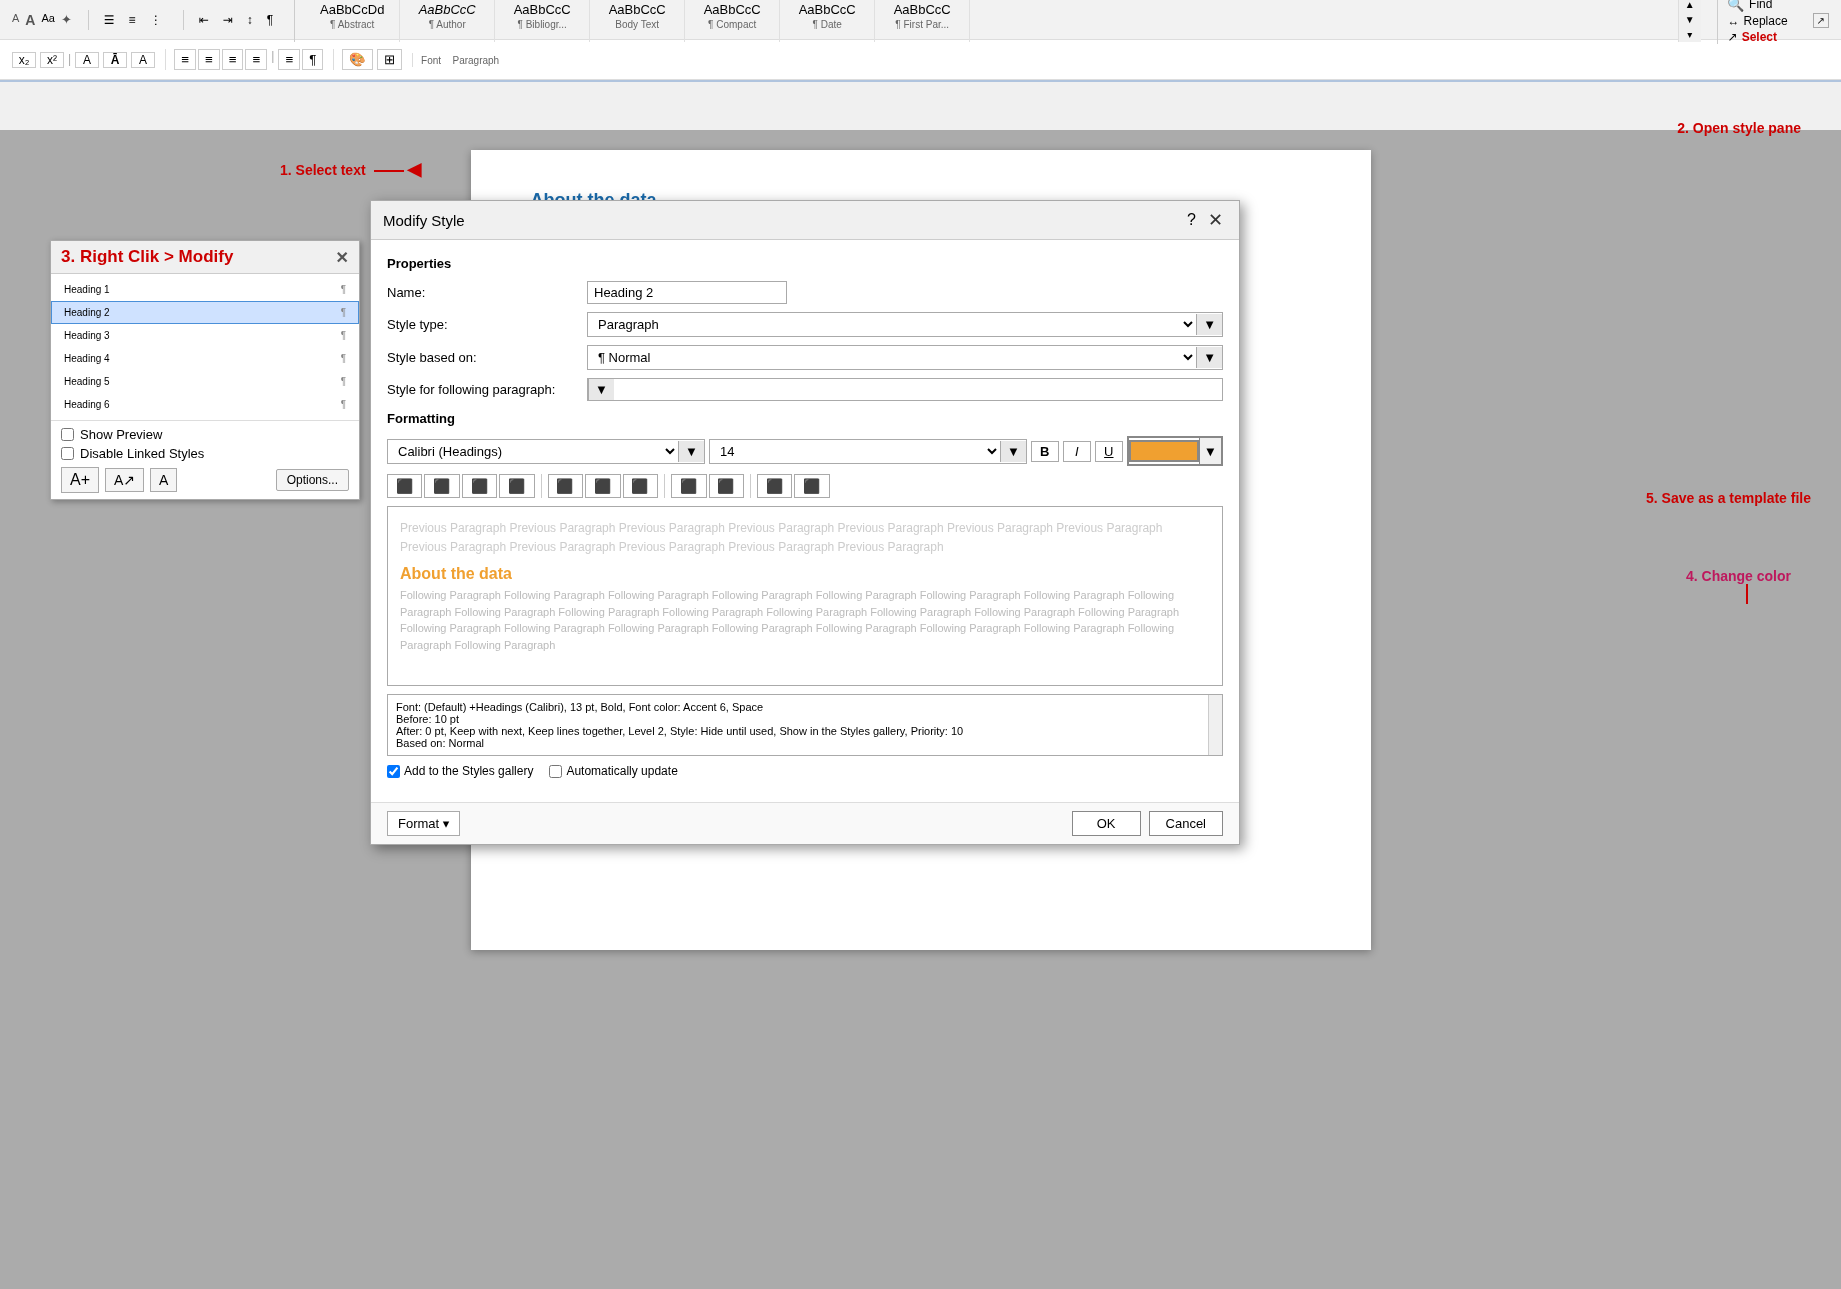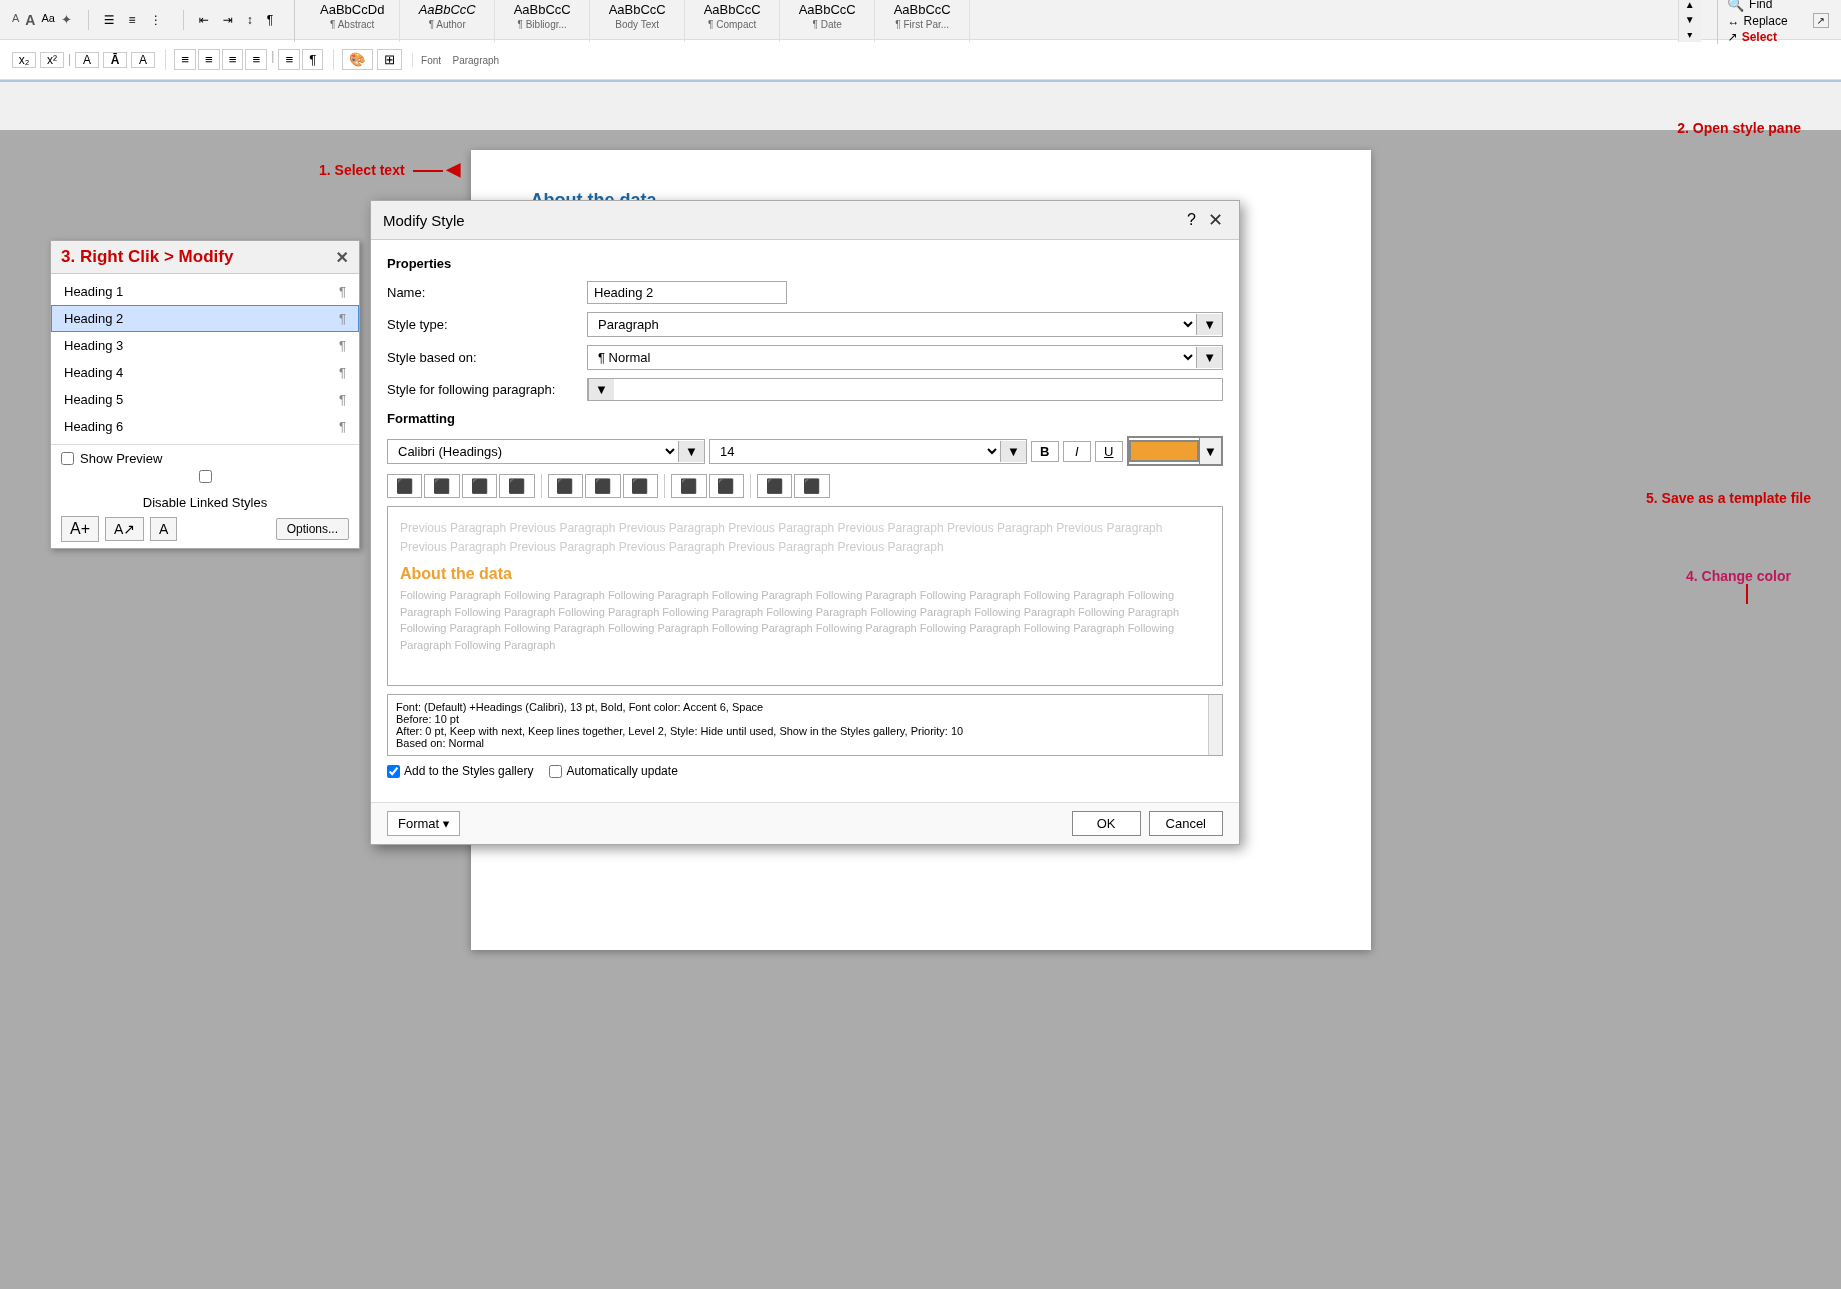--- a/index.html
+++ b/index.html
@@ -6,21 +6,21 @@
     body { font-family: 'Segoe UI', Arial, sans-serif; font-size: 13px; background: #f0f0f0; width: 1841px; height: 1289px; overflow: hidden; position: relative; }
 
     
     .word-doc { position: absolute; top: 130px; left: 0; right: 0; bottom: 0; background: #ababab; padding: 20px; }
     .doc-page { background: white; margin: 0 auto; padding: 40px 60px; width: 900px; min-height: 800px; box-shadow: 0 2px 8px rgba(0,0,0,0.3); position: relative; }
 
     
     .styles-panel { position: absolute; top: 240px; left: 50px; width: 310px; background: white; border: 1px solid #aaa; box-shadow: 2px 2px 6px rgba(0,0,0,0.3); z-index: 10; }
     .styles-panel-header { background: #f0f0f0; padding: 6px 10px; font-size: 14px; color: #1a6aaa; font-weight: bold; display: flex; justify-content: space-between; align-items: center; border-bottom: 1px solid #ccc; }
     .styles-panel-close { cursor: pointer; font-size: 16px; color: #555; }
-    .style-item { padding: 5px 12px; cursor: pointer; display: flex; justify-content: space-between; align-items: flex-end; font-size: 13px; border: 1px solid transparent; }
+    .style-item { padding: 5px 12px; cursor: pointer; display: flex; justify-content: space-between; align-items: flex-end; font-size: 10px; border: 1px solid transparent; }
     .style-item.selected { background: #cfe2ff; border: 1px solid #4a90d9; }
     .style-item .para-mark { color: #888; }
     .options-btn { margin-left: auto; padding: 3px 10px; font-size: 12px; border: 1px solid #aaa; background: #f5f5f5; cursor: pointer; border-radius: 2px; }
     .dialog { position: absolute; top: 200px; left: 370px; width: 870px; background: white; border: 1px solid #aaa; box-shadow: 4px 4px 12px rgba(0,0,0,0.4); z-index: 30; }
     .dialog-titlebar { background: #f0f0f0; padding: 8px 12px; display: flex; justify-content: space-between; align-items: center; border-bottom: 1px solid #ccc; }
     .dialog-title { font-size: 15px; font-weight: normal; }
     .dialog-controls { display: flex; gap: 8px; align-items: center; }
     .dialog-close { cursor: pointer; font-size: 18px; color: #333; border: none; background: none; padding: 0 4px; }
     .dialog-body { padding: 16px; }
     .section-title { font-weight: bold; font-size: 13px; margin-bottom: 10px; }
@@ -286,21 +286,21 @@
     <div class="style-item">
       <span>Heading 6</span>
       <span class="para-mark">¶</span>
     </div>
   </div>
   <div style="padding: 6px 10px; border-top:1px solid #ddd;">
     <div style="display:flex; align-items:center; gap:6px; margin-bottom:4px;">
       <input type="checkbox" style="">
       <label>Show Preview</label>
     </div>
-    <div style="display:flex; align-items:center; gap:12px; margin-bottom:6px;flex-direction:column;">
+    <div style="display:flex; align-items:center; gap:6px; margin-bottom:6px;">
       <input type="checkbox" style="">
       <label>Disable Linked Styles</label>
     </div>
     <div style="display:flex; align-items:center; gap:6px;">
       <button style="padding:3px 8px; font-size:16px; border:1px solid #aaa; background:#f5f5f5; cursor:pointer;">A+</button>
       <button style="padding:3px 8px; font-size:14px; border:1px solid #aaa; background:#f5f5f5; cursor:pointer;">A↗</button>
       <button style="padding:3px 8px; font-size:14px; border:1px solid #aaa; background:#f5f5f5; cursor:pointer;">A</button>
       <button class="options-btn">Options...</button>
     </div>
   </div>
@@ -424,21 +424,21 @@
     <div class="footer-left">
       <button class="format-dropdown-btn">Format ▾</button>
     </div>
     <div class="footer-right">
       <button class="ok-btn">OK</button>
       <button class="cancel-btn">Cancel</button>
     </div>
   </div>
 </div>
 
-<div class="annotation" style="top:158px; left:280px;margin-left:39px;">
+<div class="annotation" style="top:158px; left:280px;">
   <span style="color:#cc0000; font-weight:bold;">1. Select text</span>
   <span style="display:inline-block; width:30px; height:2px; background:#cc0000; vertical-align:middle; margin-left:4px;"></span>
   <span style="color:#cc0000; font-size:18px;">◀</span>
 </div>
 
 <div class="annotation" style="top:120px; right:40px;">
   <span style="color:#cc0000; font-weight:bold;">2. Open style pane</span>
 </div>
 
 <div class="annotation" style="top:568px; right:50px;">

